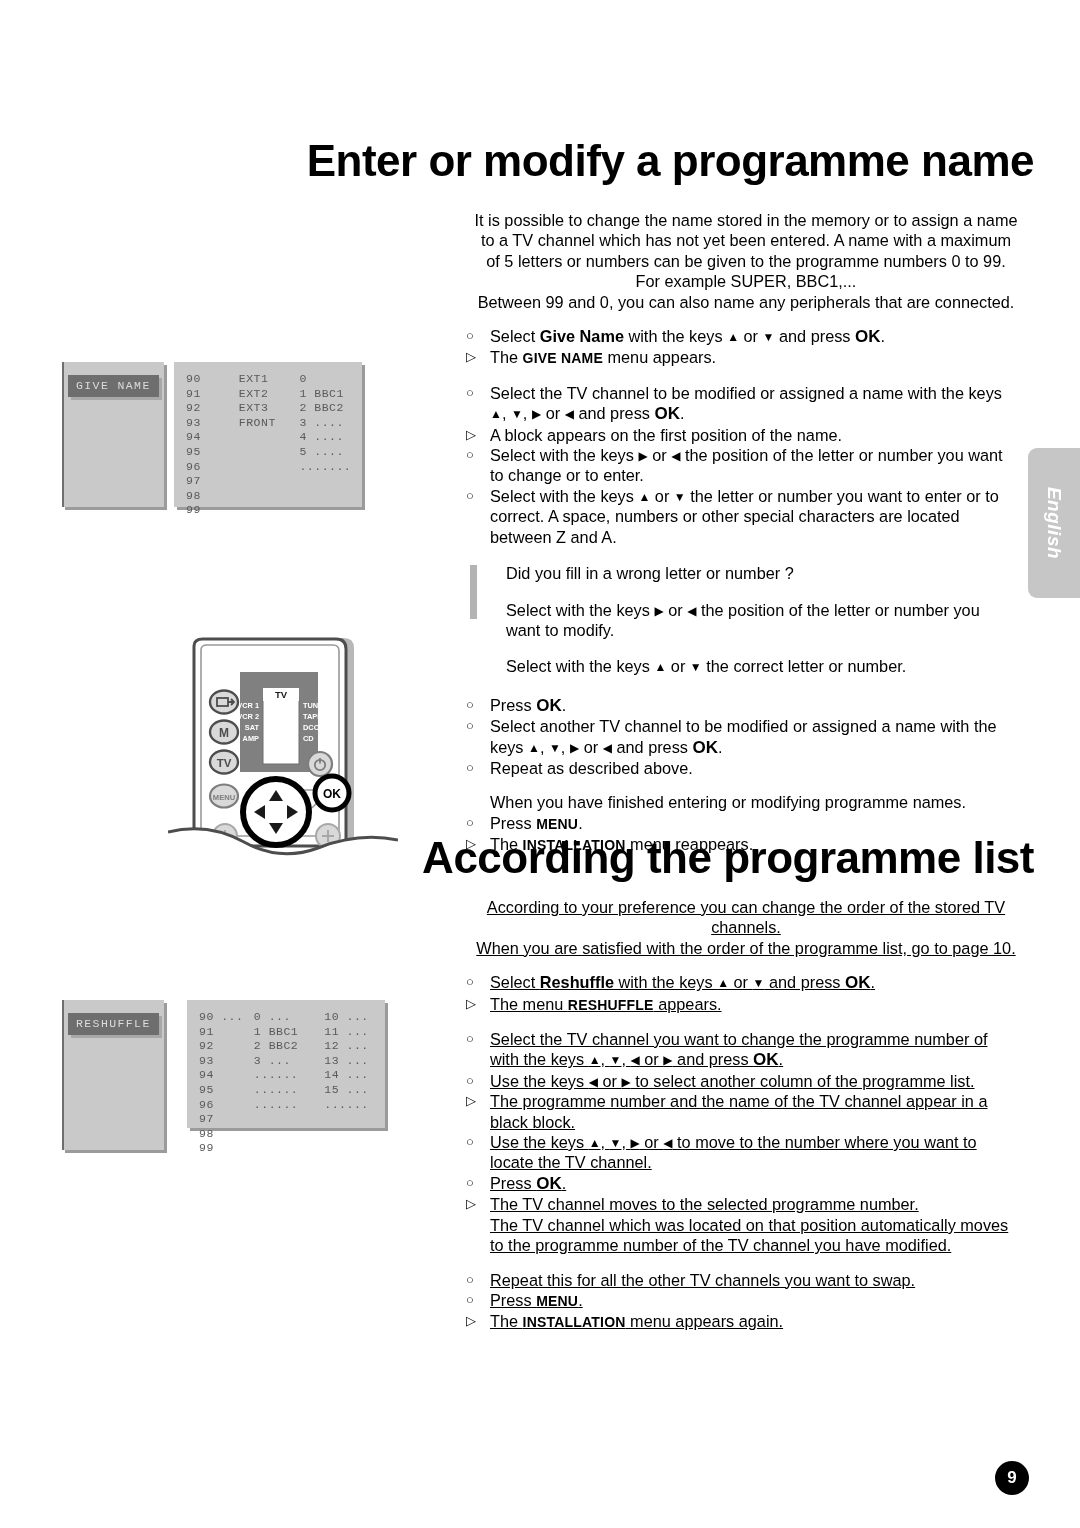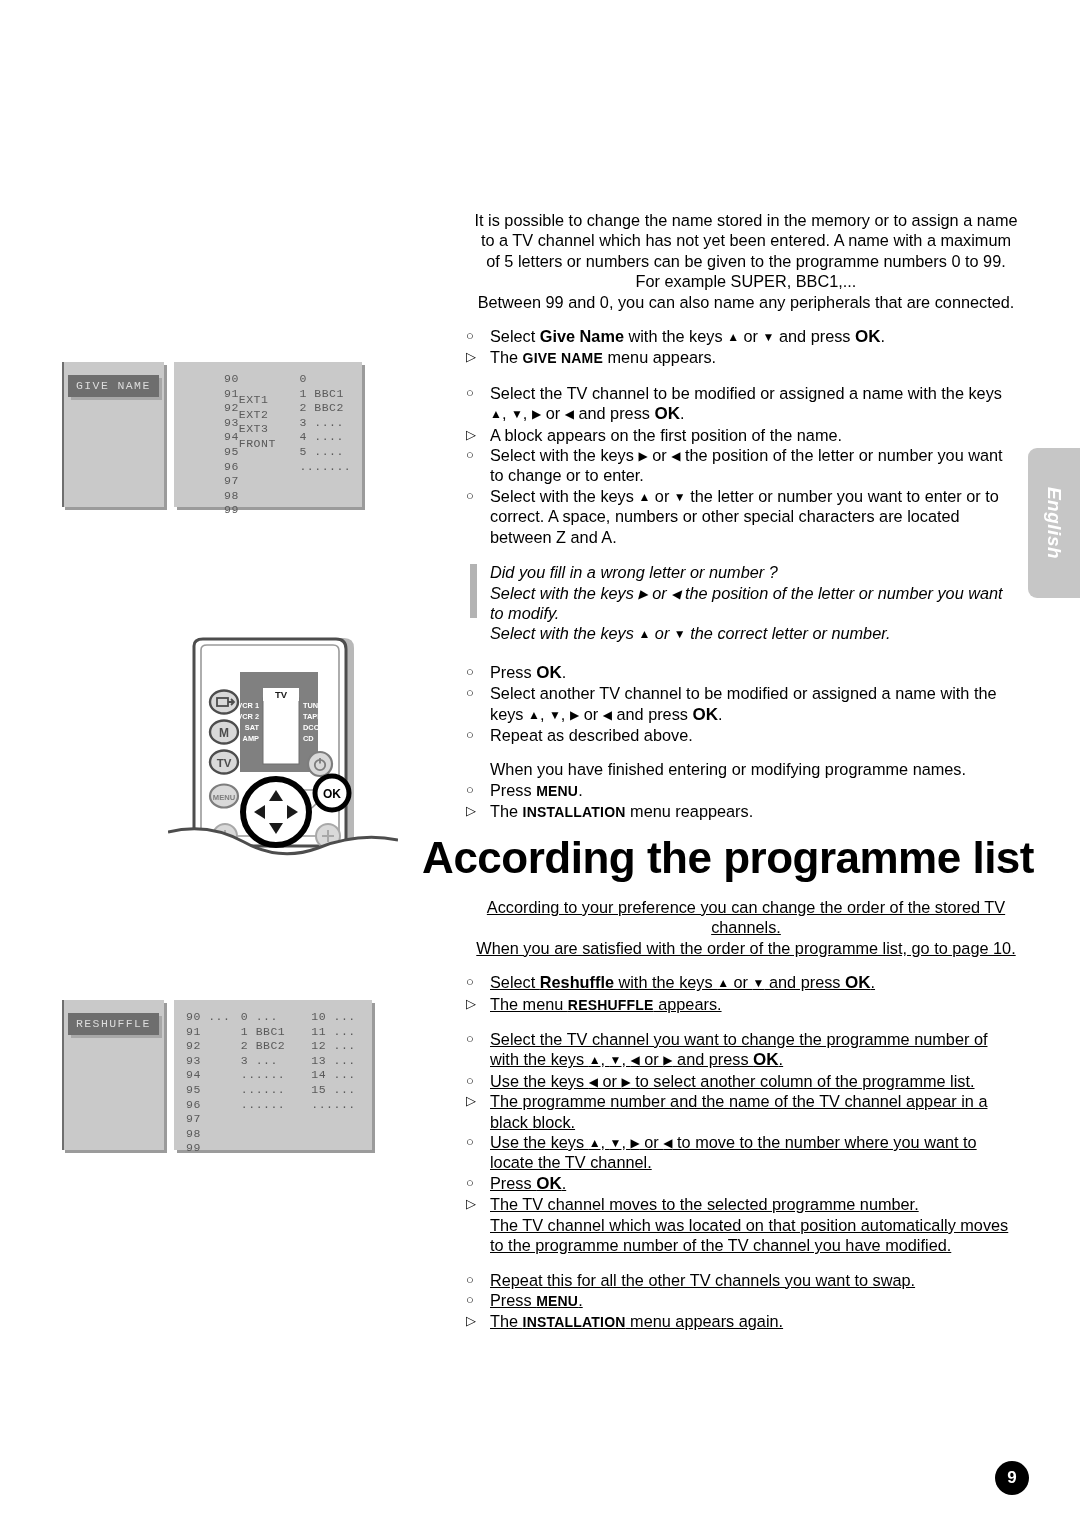--- a/index.html
+++ b/index.html
@@ -45,21 +45,21 @@
   .arw{font-size:12px;line-height:1;vertical-align:1px;}
 
   
   .note{
     position:relative;margin-top:15px;padding-left:28px;
   }
   .note .bar{
     position:absolute;left:8px;top:2px;width:7px;height:54px;background:#b3b3b3;
   }
   .note p{
-    margin:0;font-style:italic;font-size:16.3px;line-height:20.4px;
+    margin:16px;font-size:16.3px;line-height:20.4px;
   }
 
   
   .screen{position:absolute;}
   .scr-left{
     position:absolute;left:0;top:0;width:100px;height:145px;
     background:#c9c9c9;border-left:2px solid #6e6e6e;
     box-shadow:3px 3px 0 #9b9b9b;
   }
   .scr-tab{
@@ -101,39 +101,40 @@
     background:#000;border-radius:50%;
     color:#fff;font-weight:bold;font-size:17px;
     display:flex;align-items:center;justify-content:center;
   }
 </style>
 </head>
 <body>
 
 <div class="page">
 
+  <div class="heading" id="h-give">Enter or modify a programme name</div>
 
   <div class="screen" id="scr-give" style="left:62px;top:362px;width:300px;height:150px;">
     <div class="scr-left"></div>
     <div class="scr-tab">GIVE NAME</div>
     <div class="scr-right" style="left:112px;width:188px;height:145px;">
       <div class="scr-rows">
-        <div class="scr-col" style="width:54px;text-align:right;">
+        <div class="scr-col" style="width:54px;">
           <div class="cell">90</div>
           <div class="cell">91</div>
           <div class="cell">92</div>
           <div class="cell">93</div>
           <div class="cell">94</div>
           <div class="cell">95</div>
           <div class="cell">96</div>
           <div class="cell">97</div>
           <div class="cell">98</div>
           <div class="cell">99</div>
         </div>
-        <div class="scr-col" style="width:62px;margin-top:21px;">
+        <div class="scr-col" style="width:62px;">
           <div class="cell">EXT1</div>
           <div class="cell">EXT2</div>
           <div class="cell">EXT3</div>
           <div class="cell">FRONT</div>
           <div class="cell"></div>
           <div class="cell"></div>
           <div class="cell"></div>
           <div class="cell"></div>
           <div class="cell"></div>
           <div class="cell"></div>
@@ -304,21 +305,21 @@
         <span>The </span><span class="smallcaps">INSTALLATION</span><span> menu reappears.</span>
       </li>
     </ul>
   </div>
 
   <div class="heading" id="h-reshuffle">According the programme list</div>
 
   <div class="screen" id="scr-reshuffle" style="left:62px;top:1000px;width:310px;height:155px;">
     <div class="scr-left" style="height:150px;"></div>
     <div class="scr-tab">RESHUFFLE</div>
-    <div class="scr-right" style="left:112px;width:198px;height:150px;">
+    <div class="scr-right" style="left:125px;width:198px;height:128px;">
       <div class="scr-rows">
         <div class="scr-col" style="width:56px;">
           <div class="cell">90 ...</div>
           <div class="cell">91</div>
           <div class="cell">92</div>
           <div class="cell">93</div>
           <div class="cell">94</div>
           <div class="cell">95</div>
           <div class="cell">96</div>
           <div class="cell">97</div>

